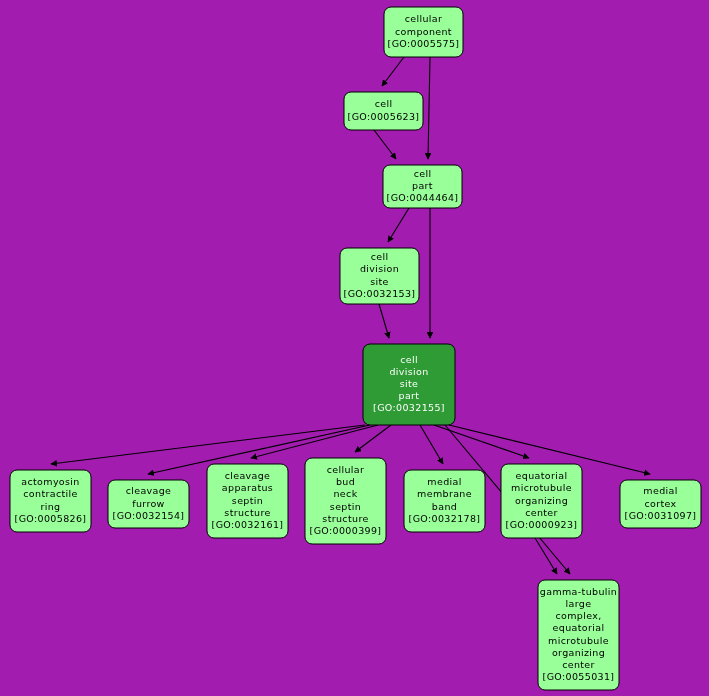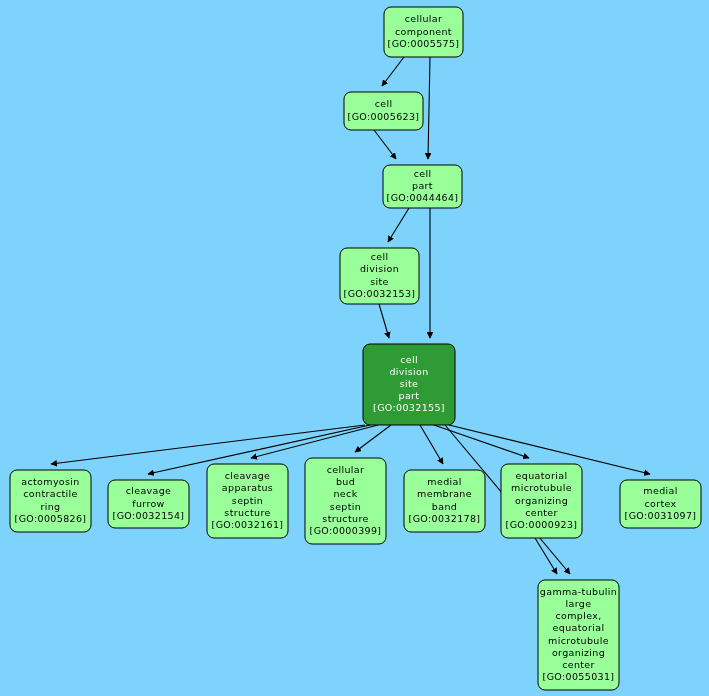--- a/index.html
+++ b/index.html
@@ -10,21 +10,21 @@
   body {
     width: 709px;
     height: 696px;
     font-family: "DejaVu Sans", sans-serif;
     overflow: hidden;
   }
   #graph-root {
     position: relative;
     width: 709px;
     height: 696px;
-    background: #7dd3fc;
+    background: #a21caf;
   }
   svg#graph-svg {
     position: absolute;
     left: 0;
     top: 0;
     width: 709px;
     height: 696px;
     display: block;
   }
   .go-node-rect {

